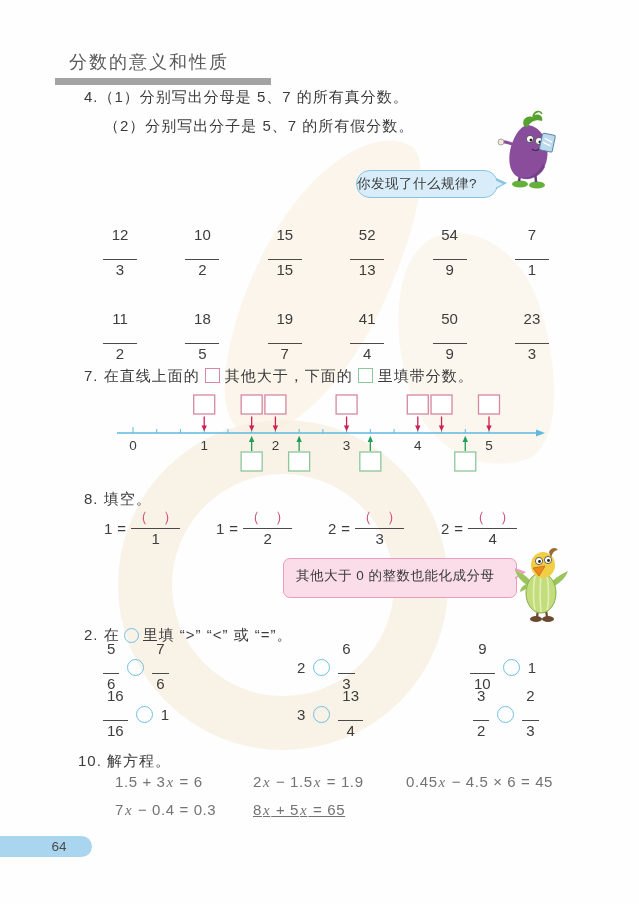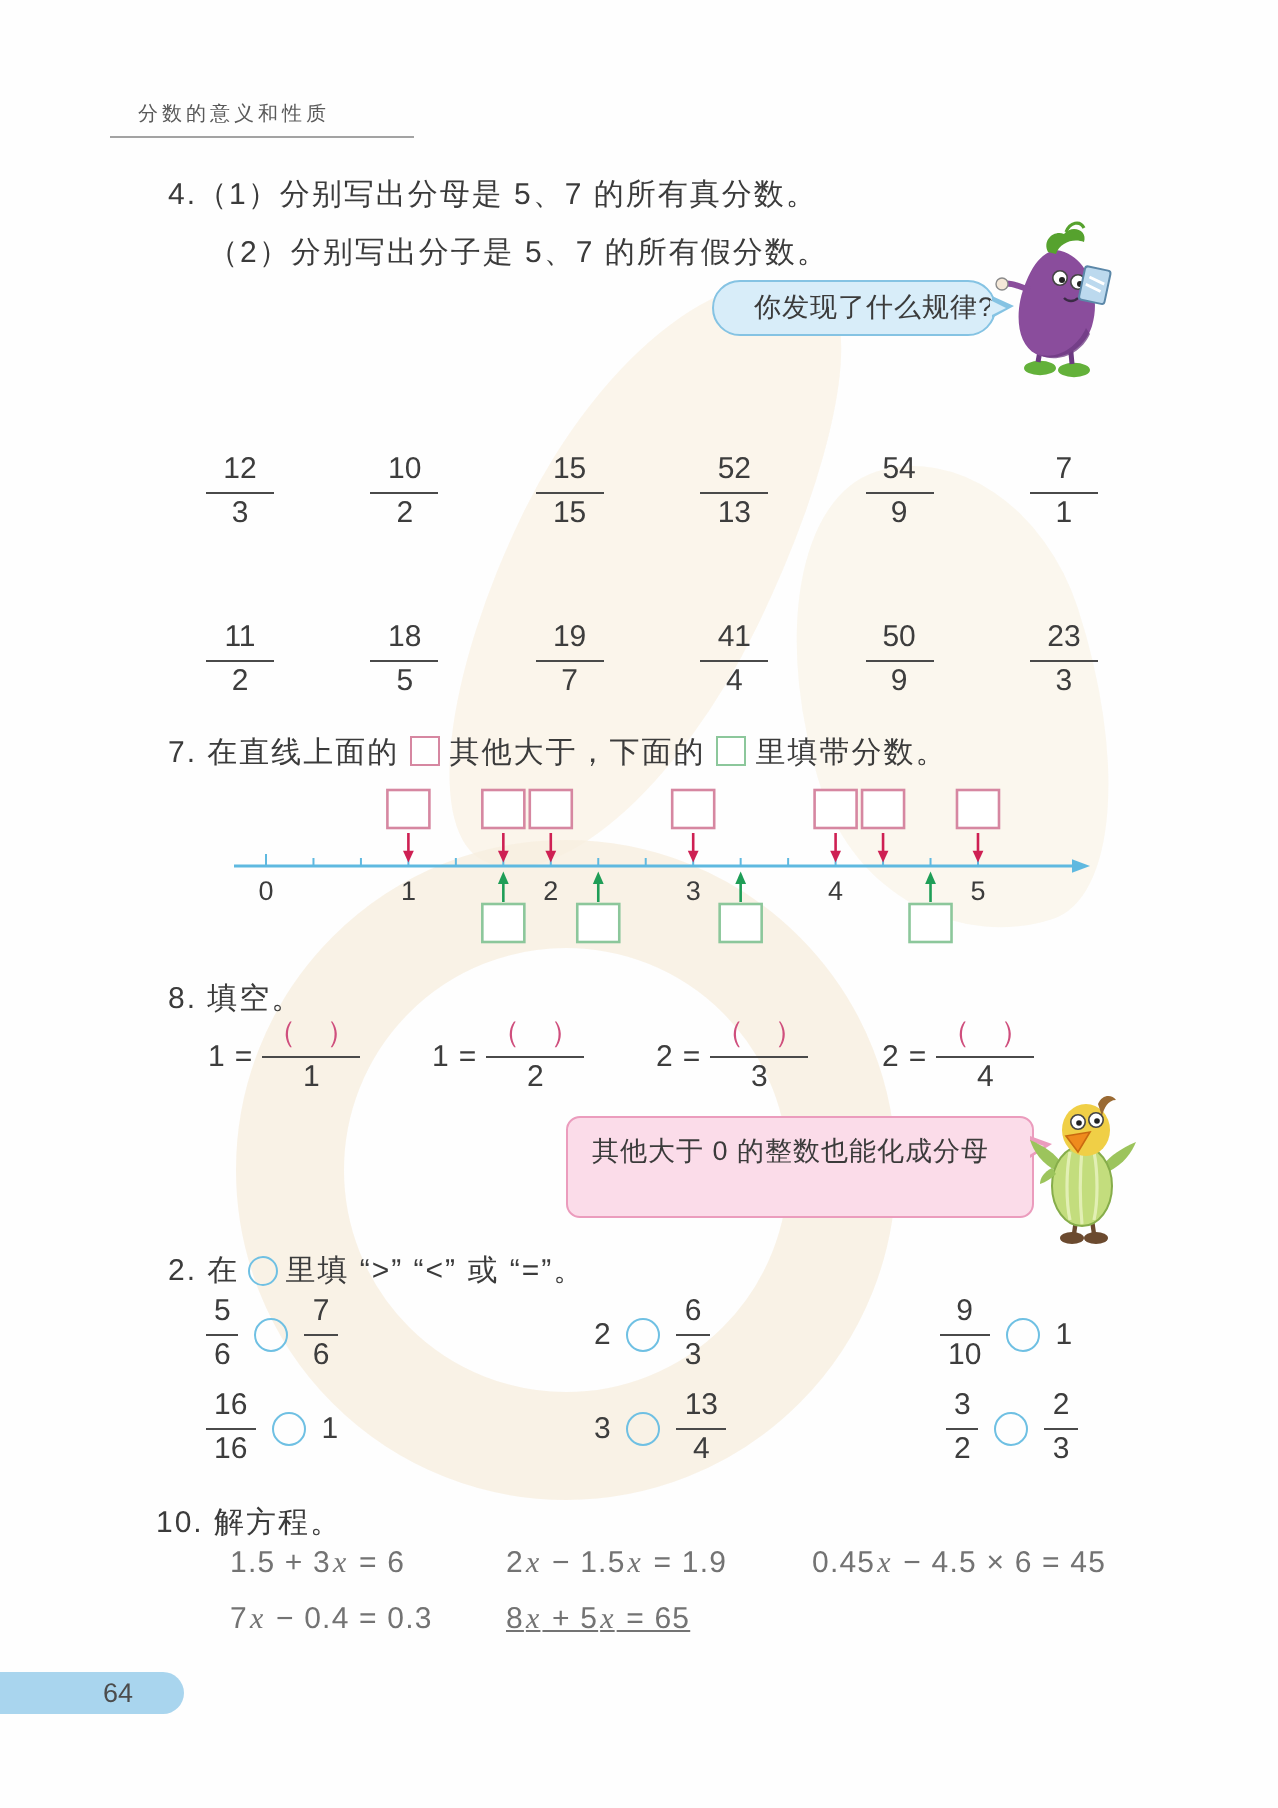--- a/index.html
+++ b/index.html
@@ -11,51 +11,51 @@
   .wm { position:absolute; z-index:0; pointer-events:none; }
   .wm-swoosh { left:255px; top:120px; width:130px; height:330px; background:#faf2e4;
                border-radius:65% 35% 55% 45% / 50% 50% 50% 50%; transform:rotate(26deg); opacity:.75; }
   .wm-ring { left:118px; top:420px; width:330px; height:330px; border:54px solid #f8efe0;
              border-radius:50%; opacity:.8; }
   .wm-blob { left:400px; top:230px; width:150px; height:240px; background:#faf3e7;
              border-radius:50% 50% 40% 60% / 60% 40% 60% 40%; transform:rotate(-18deg); opacity:.7; }
 
   .abs { position:absolute; z-index:2; }
 
-  .running-head { left:55px; top:50px; font-size:10px; color:#5a5a5a; letter-spacing:2px;
-                  border-bottom:1px solid #a3a3a3; padding:0 42px 4px 14px; }
+  .running-head { left:55px; top:50px; font-size:18px; color:#5a5a5a; letter-spacing:2px;
+                  border-bottom:7px solid #a3a3a3; padding:0 42px 4px 14px; }
 
   .ptext { font-size:15px; color:#3b3b3b; letter-spacing:1px; }
 
   
   .frac { display:inline-block; text-align:center; font-size:15px; color:#3d3d3d; line-height:1.25; vertical-align:middle; }
-  .frac .n { display:block; padding:0 4px 1px; border-bottom:1.4px solid #4a4a4a; }
+  .frac .n { display:block; padding:0 4px 14px; border-bottom:1.4px solid #4a4a4a; }
   .frac .d { display:block; padding:1px 4px 0; }
   .frac .n.paren { color:#cf4f7d; border-bottom:1.4px solid #4a4a4a; letter-spacing:0; padding:0 2px 1px; }
 
   .frac-row { display:flex; justify-content:space-between; width:446px; }
   .frac-row .frac { min-width:34px; }
 
   
   .inline-box { display:inline-block; width:15px; height:15px; border:1.2px solid; vertical-align:-2px; margin:0 5px; background:#fff; }
   .inline-box.pink  { border-color:#d687a1; }
   .inline-box.green { border-color:#8cc79b; }
   .cmp-circle { display:inline-block; width:17px; height:17px; border-radius:50%; border:1.7px solid #6fc0e3;
                 vertical-align:middle; margin:0 8px; flex:0 0 auto; background:transparent; }
   .cmp-circle.sm { width:15px; height:15px; vertical-align:-3px; margin:0 4px; }
 
   
   .bubble { border-radius:14px; font-size:13.5px; color:#3b3b3b; letter-spacing:.5px; }
-  .bubble-blue { left:356px; top:140px; width:142px; height:28px; background:#d8edf9; border:1.5px solid #85c3e3;
-                 display:flex; align-items:center; justify-content:flex-end; }
+  .bubble-blue { left:356px; top:170px; width:142px; height:28px; background:#d8edf9; border:1.5px solid #85c3e3;
+                 display:flex; align-items:center; justify-content:flex-start; }
   .bubble-blue::before { content:""; position:absolute; right:-10px; top:7px; width:0; height:0;
                  border-top:5px solid transparent; border-bottom:6px solid transparent; border-left:11px solid #85c3e3; }
   .bubble-blue::after  { content:""; position:absolute; right:-6px; top:9px; width:0; height:0;
                  border-top:4px solid transparent; border-bottom:4px solid transparent; border-left:8px solid #d8edf9; }
-  .bubble-pink { left:283px; top:558px; width:234px; height:51px; background:#fbdce9; border:1.5px solid #eb9cbd;
+  .bubble-pink { left:283px; top:558px; width:234px; height:40px; background:#fbdce9; border:1.5px solid #eb9cbd;
                  border-radius:7px; padding:7px 0 0 12px; line-height:1.55; }
   .bubble-pink::before { content:""; position:absolute; right:-10px; top:9px; width:0; height:0;
                  border-top:4px solid transparent; border-bottom:7px solid transparent; border-left:11px solid #eb9cbd; }
   .bubble-pink::after  { content:""; position:absolute; right:-6px; top:11px; width:0; height:0;
                  border-top:3px solid transparent; border-bottom:5px solid transparent; border-left:8px solid #fbdce9; }
 
   .fill-item { display:flex; align-items:center; font-size:15px; color:#3d3d3d; }
   .fill-item .eq { margin:0 5px; }
 
   .cmp-cell { display:flex; align-items:center; height:42px; font-size:15px; }

